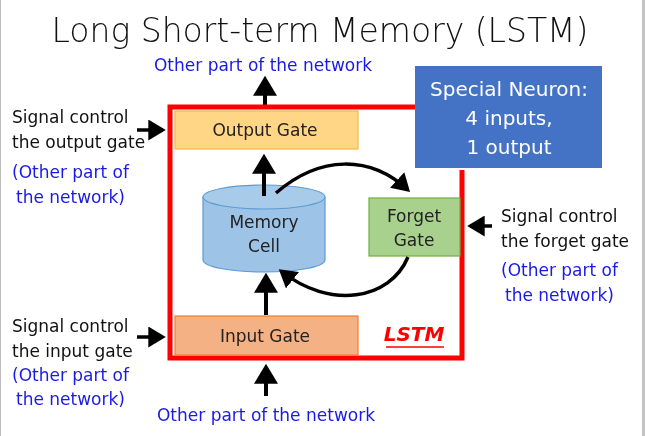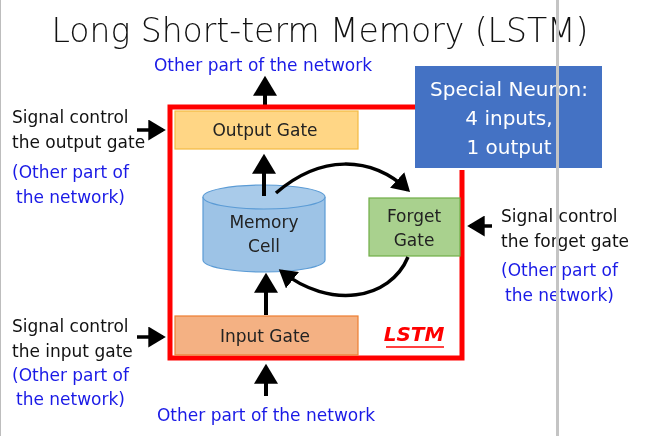--- a/index.html
+++ b/index.html
@@ -1,17 +1,17 @@
 <!DOCTYPE html>
 <html><head>
 <meta charset="utf-8">
 <style>
   html, body { margin: 0; padding: 0; background: #ffffff; }
   body { width: 645px; height: 436px; overflow: hidden; position: relative; font-family: "Liberation Sans", "DejaVu Sans", sans-serif; }
-  #stage { position: absolute; left: 0; top: 0; width: 559px; height: 436px; text-align: right; }
+  #stage { position: absolute; left: 0; top: 0; width: 645px; height: 436px; text-align: right; }
   .frame-left { position: absolute; left: 0; top: 0; width: 1px; height: 436px; background: #bdbdbd; }
   .frame-right { position: absolute; right: 0; top: 0; width: 3px; height: 436px; background: #c4c4c4; }
   svg text { font-family: "DejaVu Sans", "Liberation Sans", sans-serif; }
   .title { font-size: 33px; fill: #111111; font-weight: 300; }
   .lbl { font-size: 17px; fill: #111111; }
   .lbl-blue { font-size: 17px; fill: #1a1ae6; }
   .gate-lbl { font-size: 17px; fill: #222222; }
   .neuron-lbl { font-size: 20px; fill: #ffffff; }
   .lstm-lbl { font-size: 20px; fill: #ff0000; font-style: italic; font-weight: bold; }
 </style>

